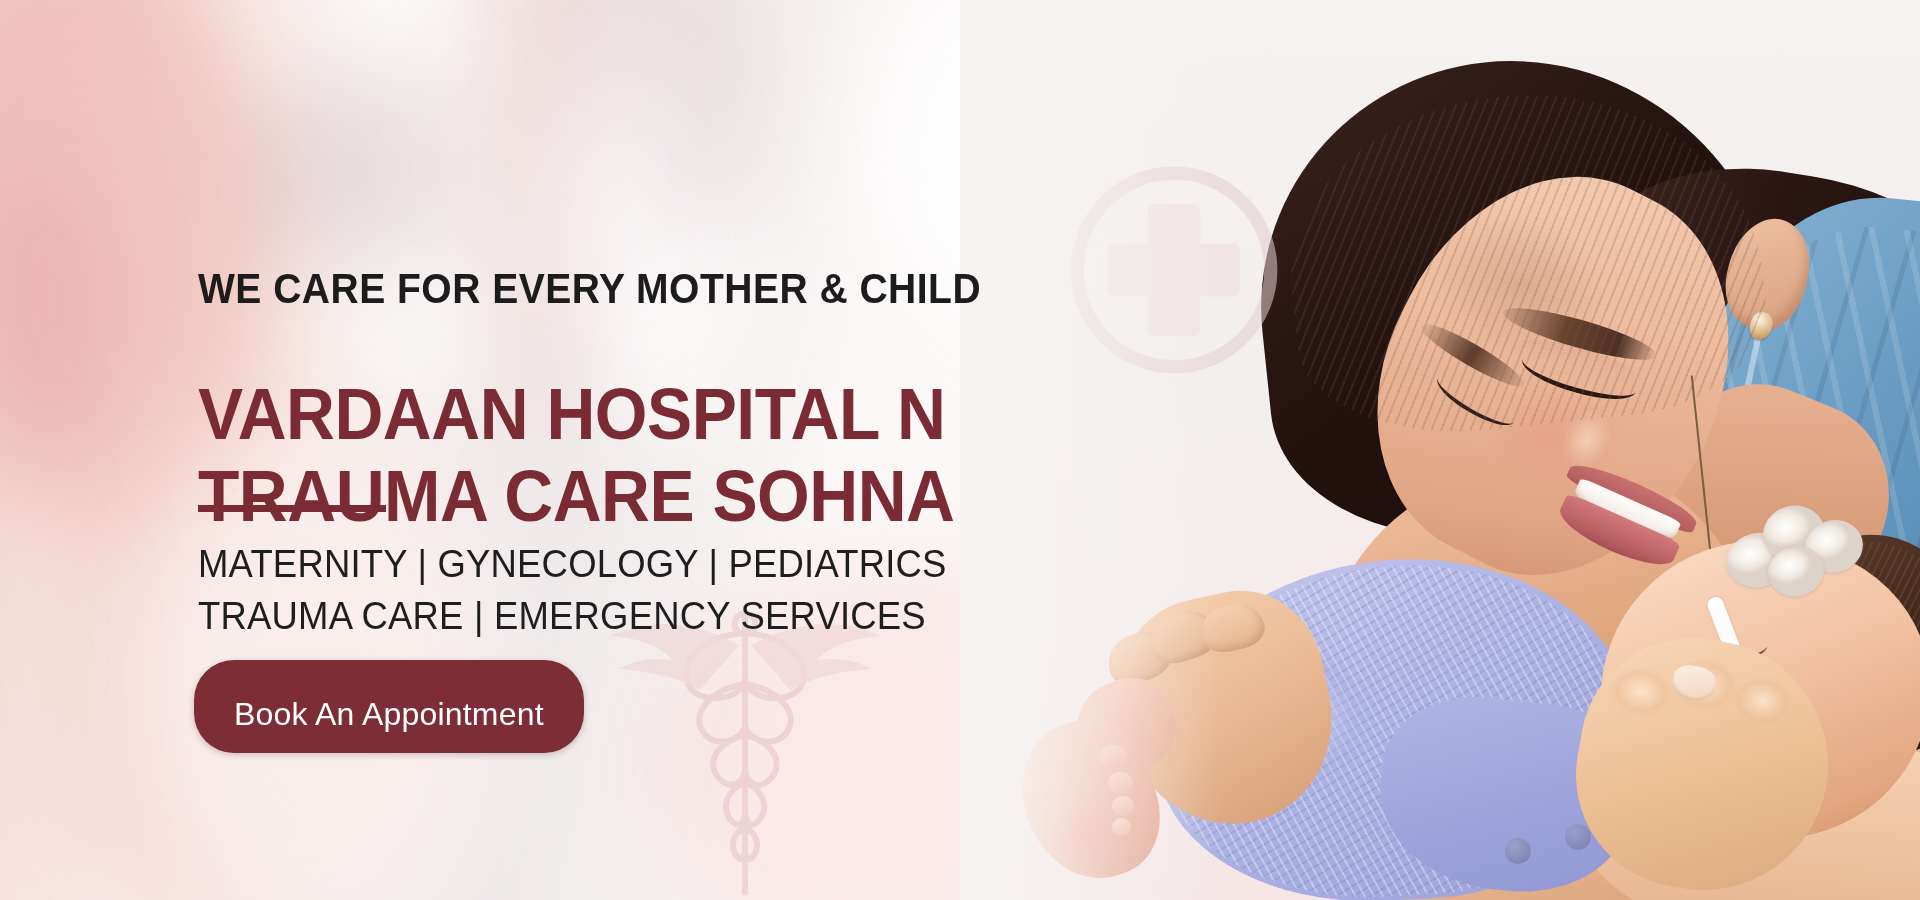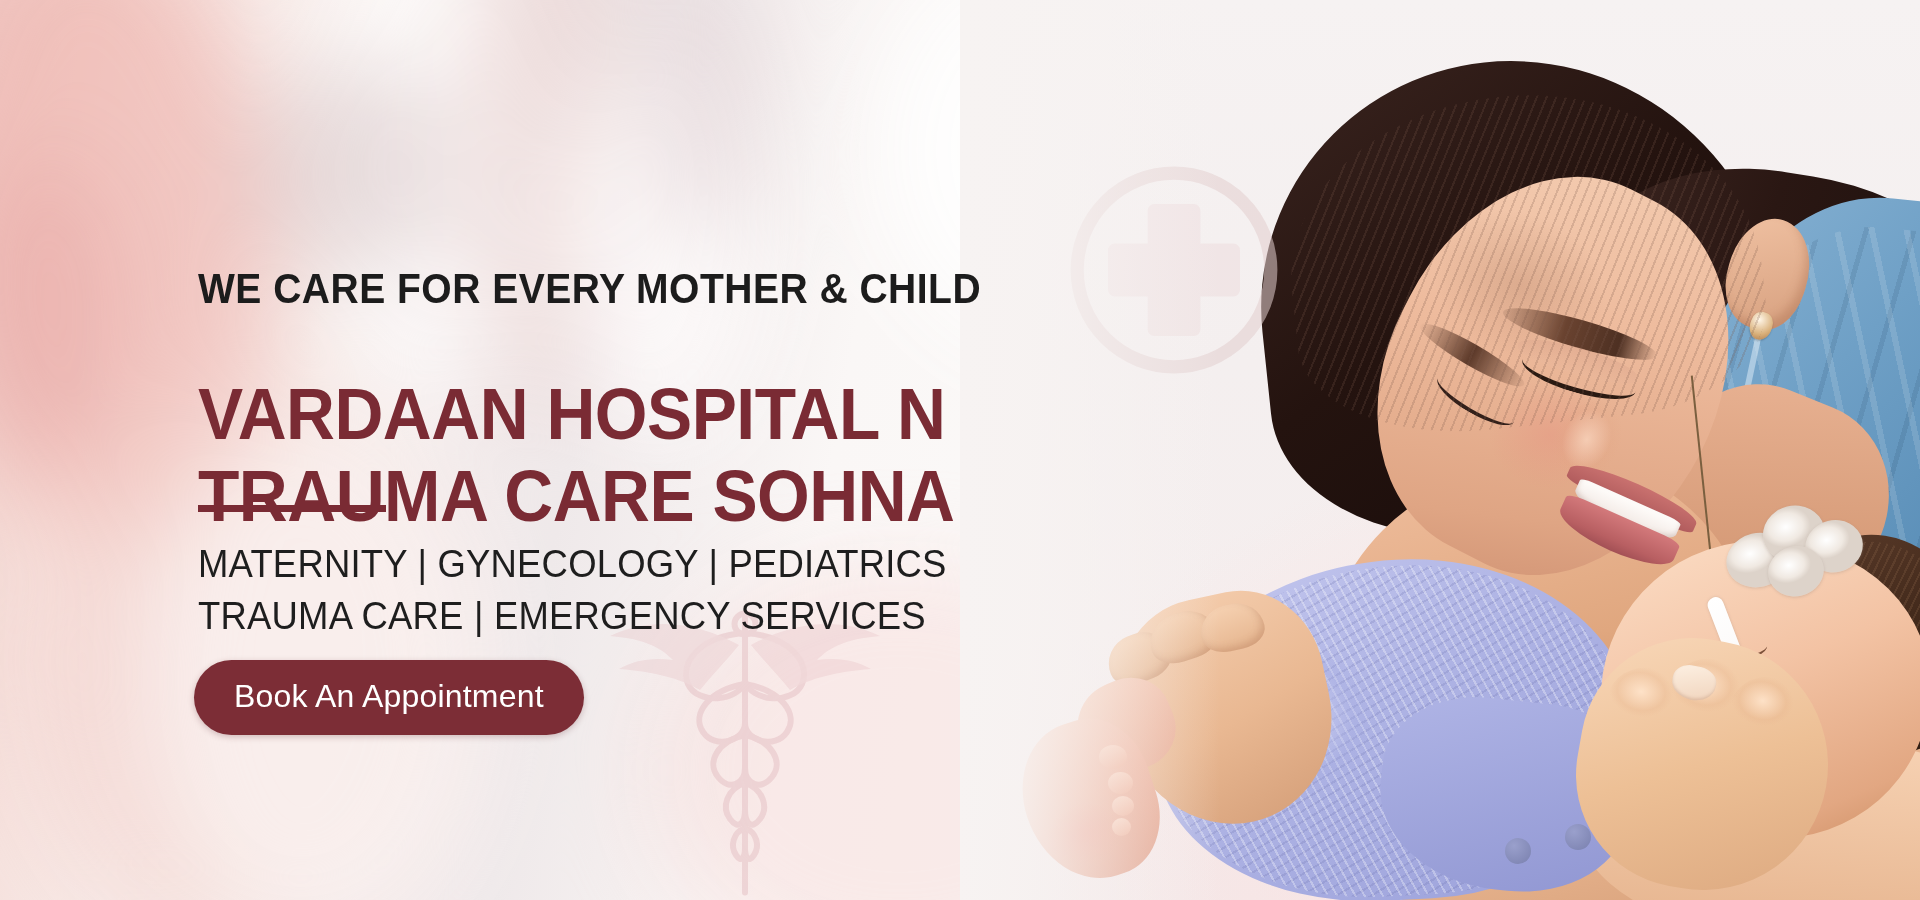--- a/index.html
+++ b/index.html
@@ -542,21 +542,21 @@
     letter-spacing: .2px;
     white-space: pre-line;
     transform: scaleX(.96);
     transform-origin: left center;
   }
   .cta {
     position: absolute;
     top: 660px;
     left: -4px;
     display: inline-block;
-    padding: 18px 40px 20px 40px;
+    padding: 36px 40px 20px 40px;
     background: #7c2d36;
     color: #ffffff;
     font-size: 32px;
     font-weight: 500;
     border: none;
     border-radius: 40px;
     cursor: pointer;
     letter-spacing: .2px;
     font-family: "Liberation Sans", sans-serif;
     box-shadow: 0 2px 6px rgba(90,30,40,.25);

